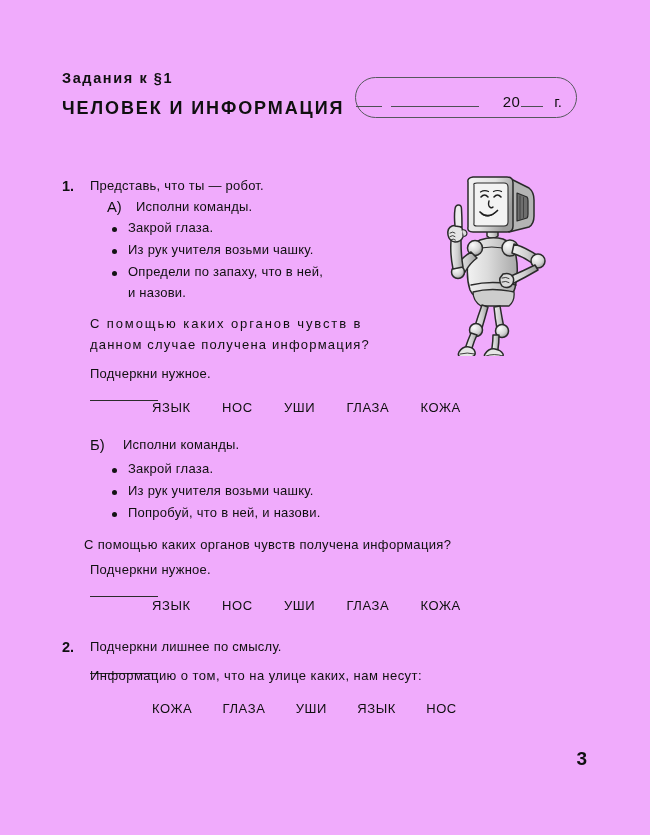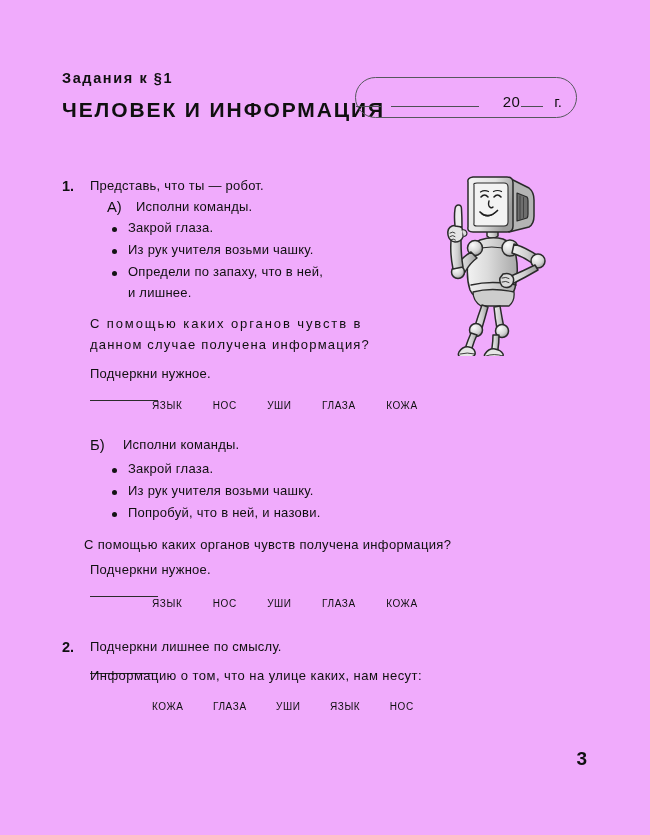--- a/index.html
+++ b/index.html
@@ -28,21 +28,21 @@
     top: 70px;
     font-size: 14.5px;
     font-weight: bold;
     letter-spacing: 1.6px;
     white-space: nowrap;
   }
   .hdr-title {
     position: absolute;
     left: 62px;
     top: 98px;
-    font-size: 21px;
+    font-size: 18px;
     font-weight: bold;
     letter-spacing: 1.9px;
     white-space: nowrap;
   }
 
   .datebox {
     position: absolute;
     left: 355px;
     top: 77px;
     width: 222px;
@@ -97,21 +97,21 @@
     height: 5px;
     border-radius: 50%;
     background: #141414;
   }
   .underlined {
     border-bottom: 1.2px solid #2b2b2b;
     padding-bottom: 19px;
   }
   .wordrow {
     position: absolute;
-    font-size: 10px;
+    font-size: 13px;
     white-space: nowrap;
     letter-spacing: .6px;
   }
   .wordrow span { display: inline-block; }
   .gap-a { margin-left: 27px; }
   .gap-b { margin-left: 26px; }
 
   .pagenum {
     position: absolute;
     right: 63px;
@@ -154,21 +154,21 @@
   <div class="line" style="left:136px; top:199px;">Исполни команды.</div>
 
   <div class="bullet-dot" style="left:112px; top:227px;"></div>
   <div class="line" style="left:128px; top:220px;">Закрой глаза.</div>
 
   <div class="bullet-dot" style="left:112px; top:249px;"></div>
   <div class="line" style="left:128px; top:242px;">Из рук учителя возьми чашку.</div>
 
   <div class="bullet-dot" style="left:112px; top:271px;"></div>
   <div class="line" style="left:128px; top:264px;">Определи по запаху, что в ней,</div>
-  <div class="line" style="left:128px; top:285px;">и лишнее.</div>
+  <div class="line" style="left:128px; top:285px;">и назови.</div>
 
   <div class="line" style="left:90px; top:316px; letter-spacing:1.9px;">С помощью каких органов чувств в</div>
   <div class="line" style="left:90px; top:337px; letter-spacing:1.2px;">данном случае получена информация?</div>
 
   <div class="line" style="left:90px; top:366px;">
     <span class="underlined">Подчеркни</span>
     <span>нужное.</span>
   </div>
 
   <div class="wordrow" style="left:152px; top:400px;">

